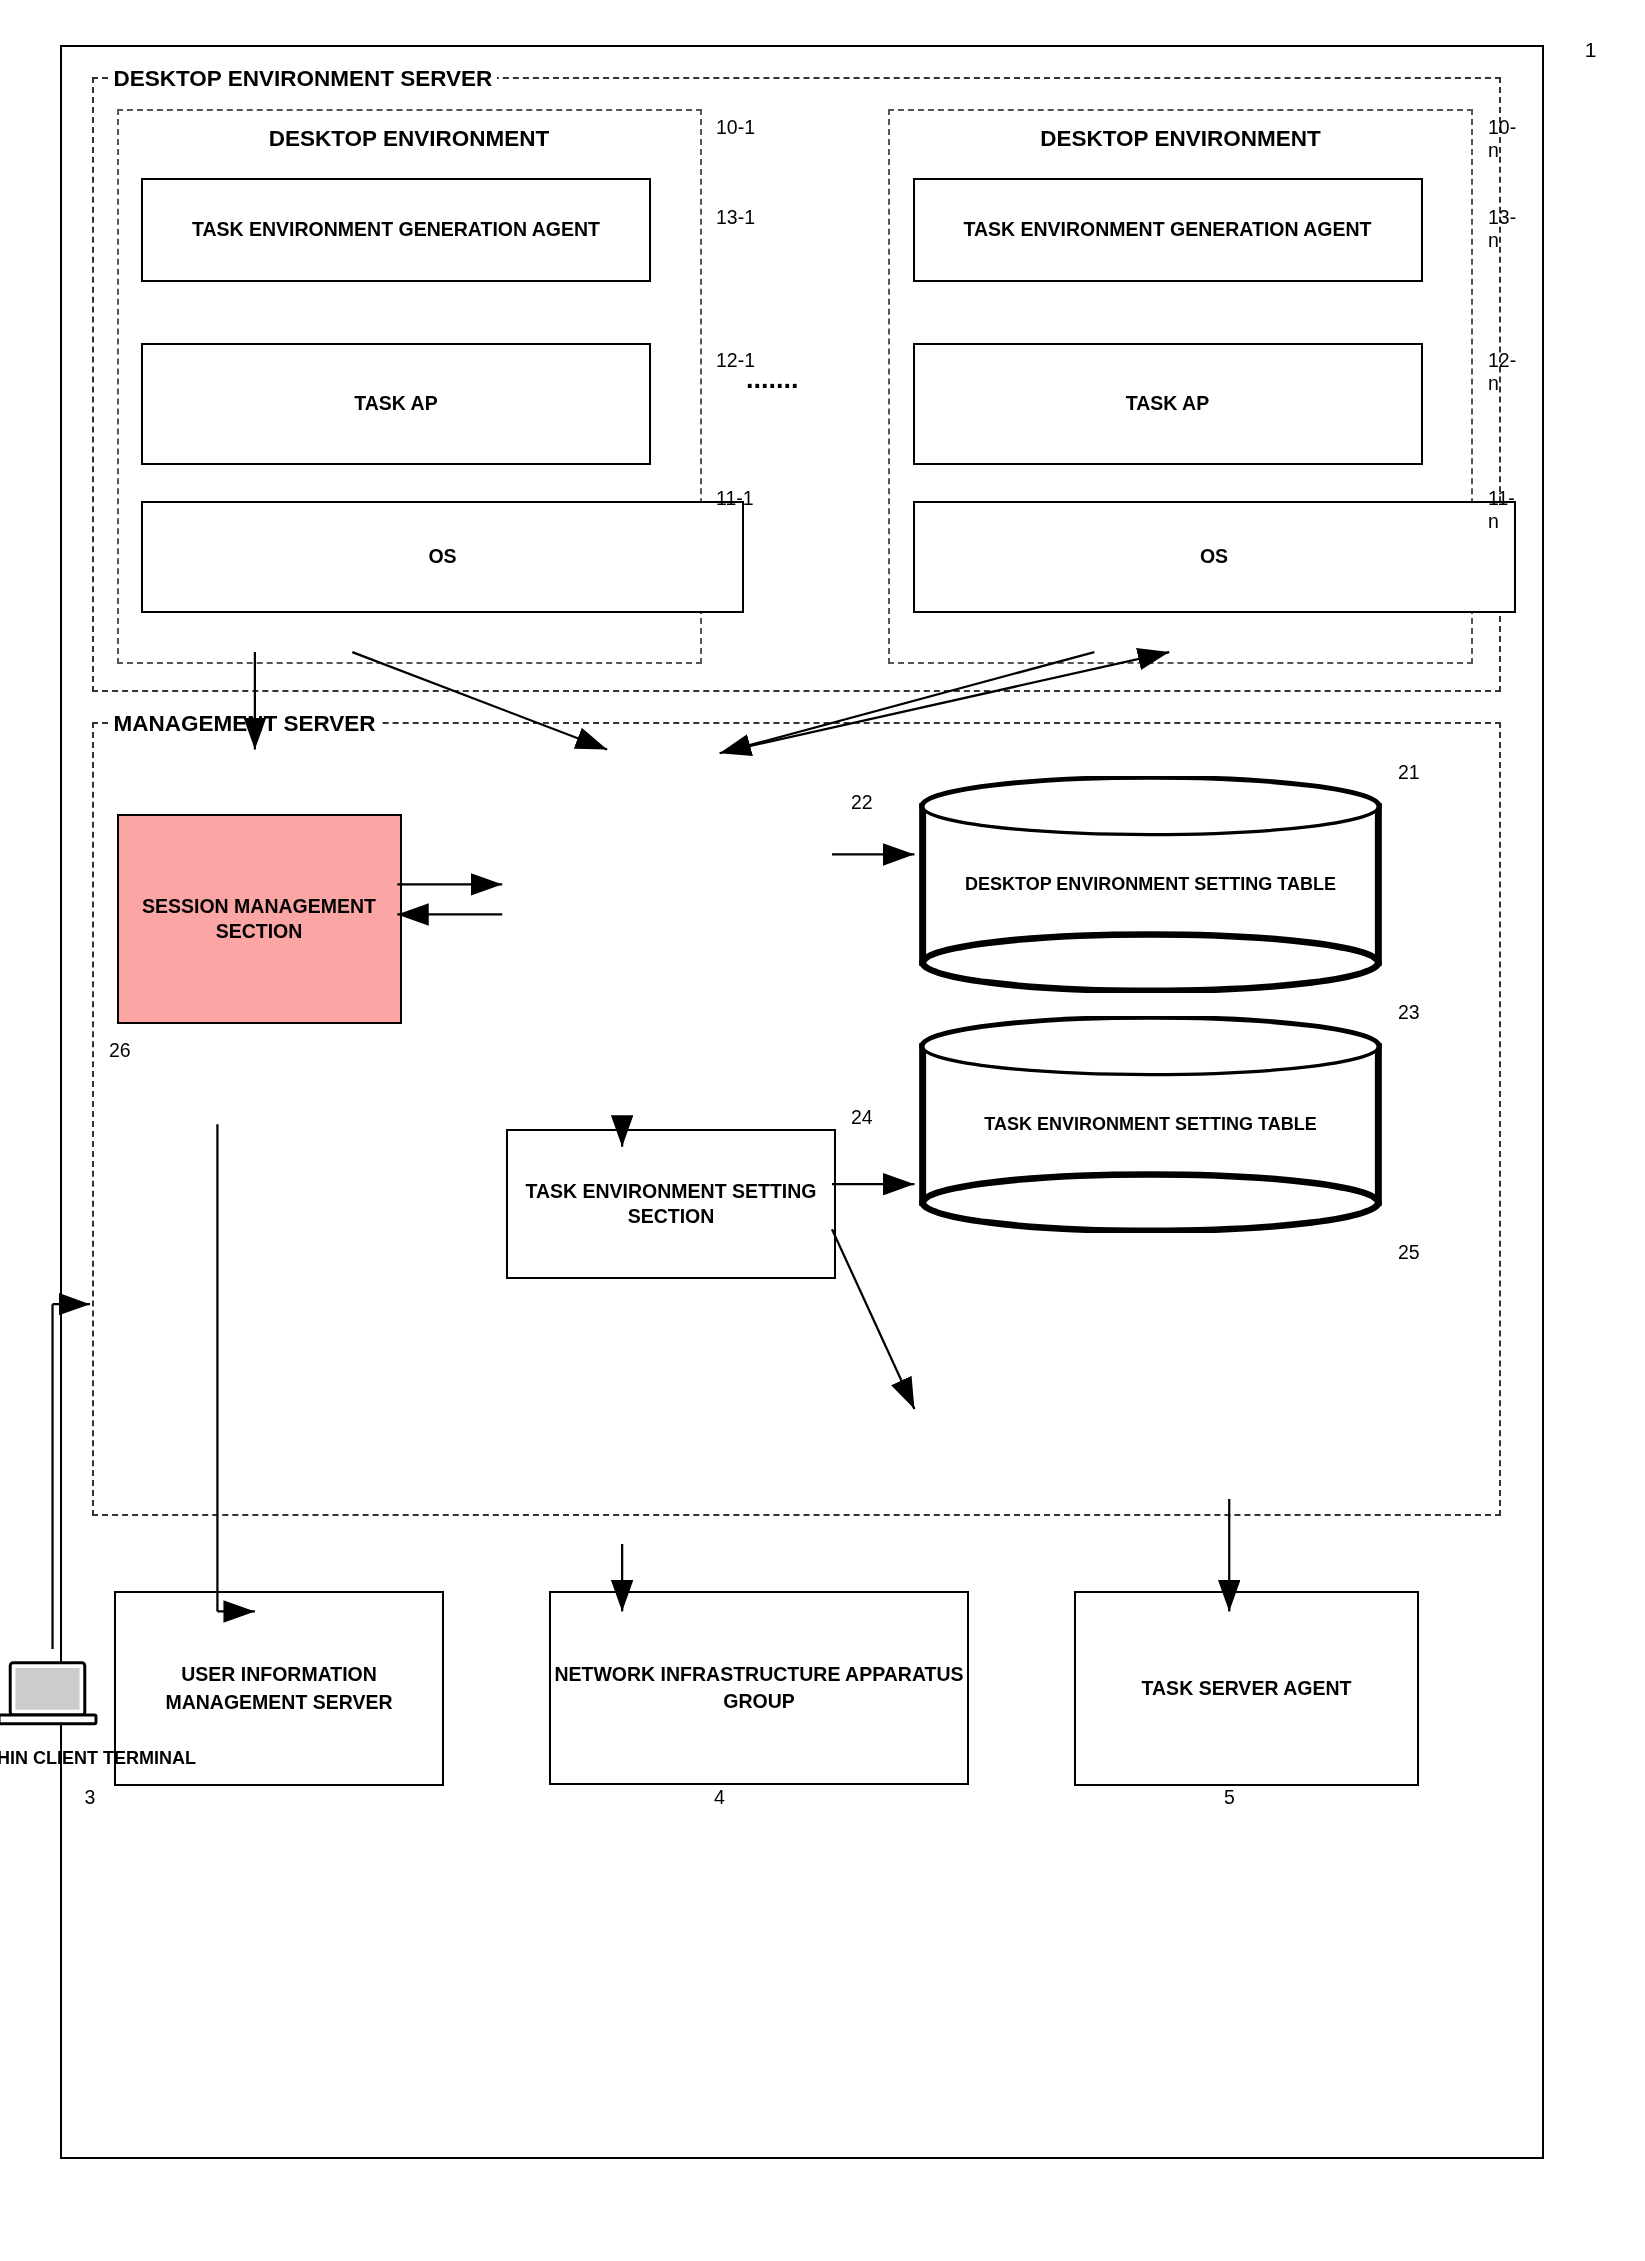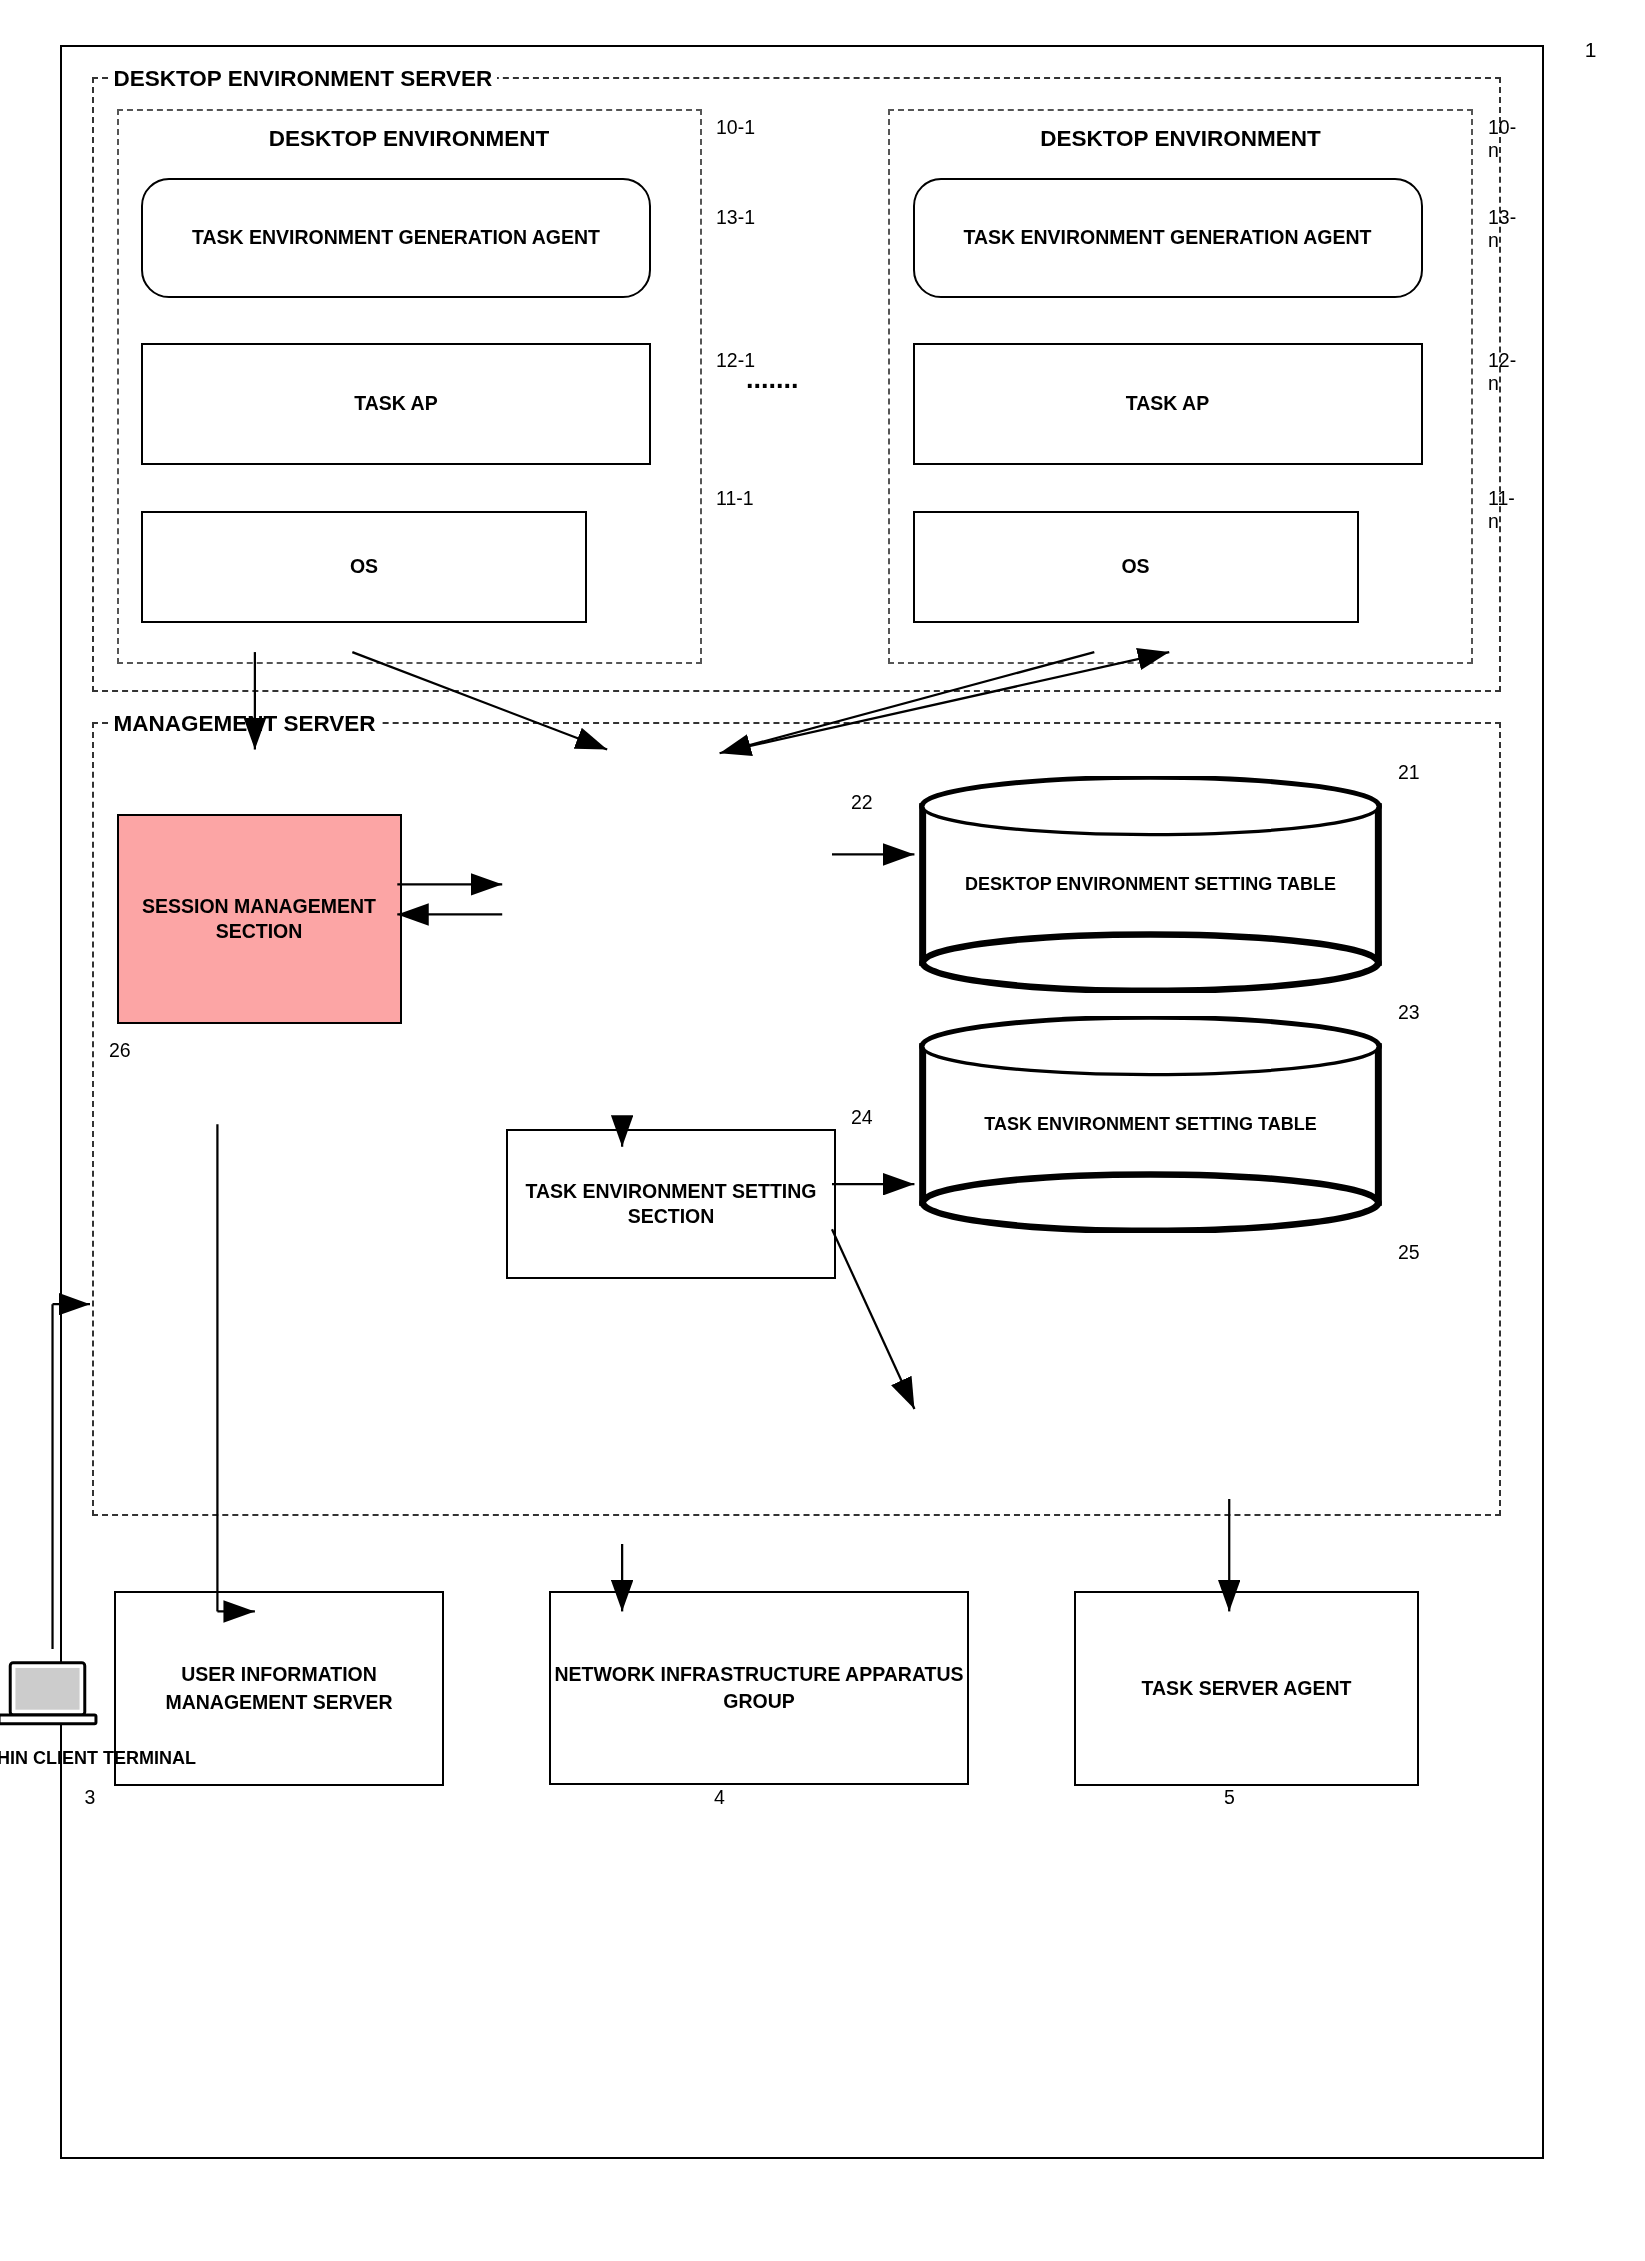--- a/index.html
+++ b/index.html
@@ -89,37 +89,36 @@
       font-size: 19.5px;
       font-weight: bold;
       line-height: 1.3;
     }
 
     
     .tega-box {
       top: 67px;
       left: 22.5px;
       width: 510px;
-      height: 120px;
-      border-radius: 28px;
+      height: 104px;
     }
 
     
     .taskap-box {
       top: 232px;
       left: 22.5px;
       width: 510px;
       height: 122px;
     }
 
     
     .os-box {
-      top: 400px;
+      top: 390px;
       left: 22.5px;
-      width: 446px;
+      width: 603px;
       height: 112px;
     }
 
     
     .mgmt-server-box {
       position: absolute;
       top: 675px;
       left: 30px;
       width: 1409px;
       height: 794px;

